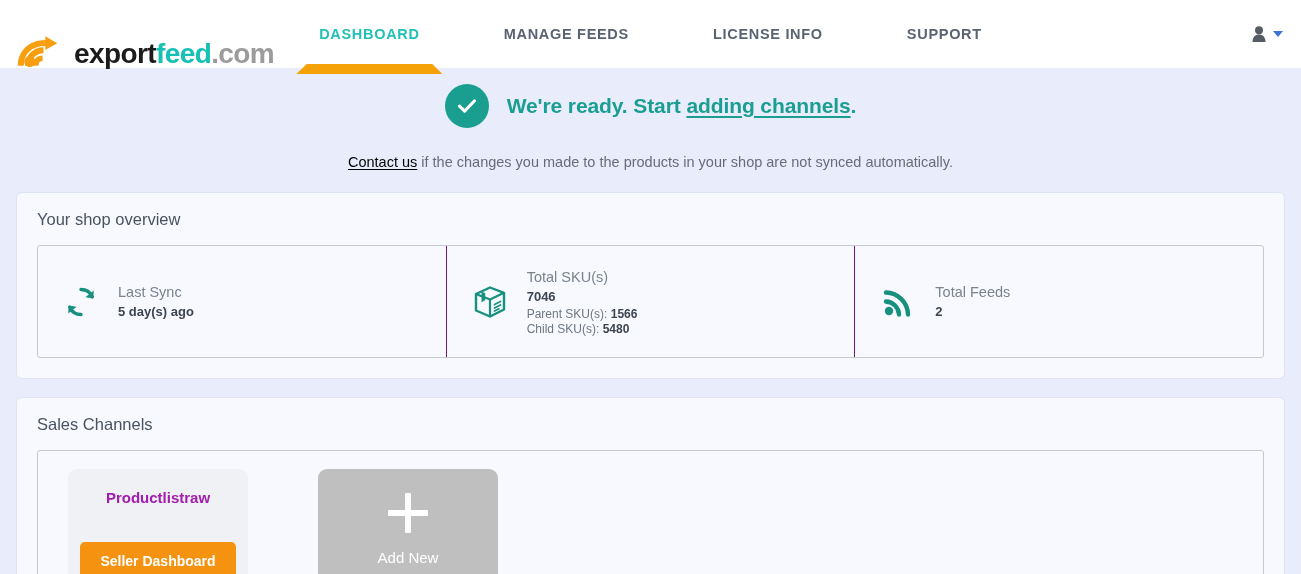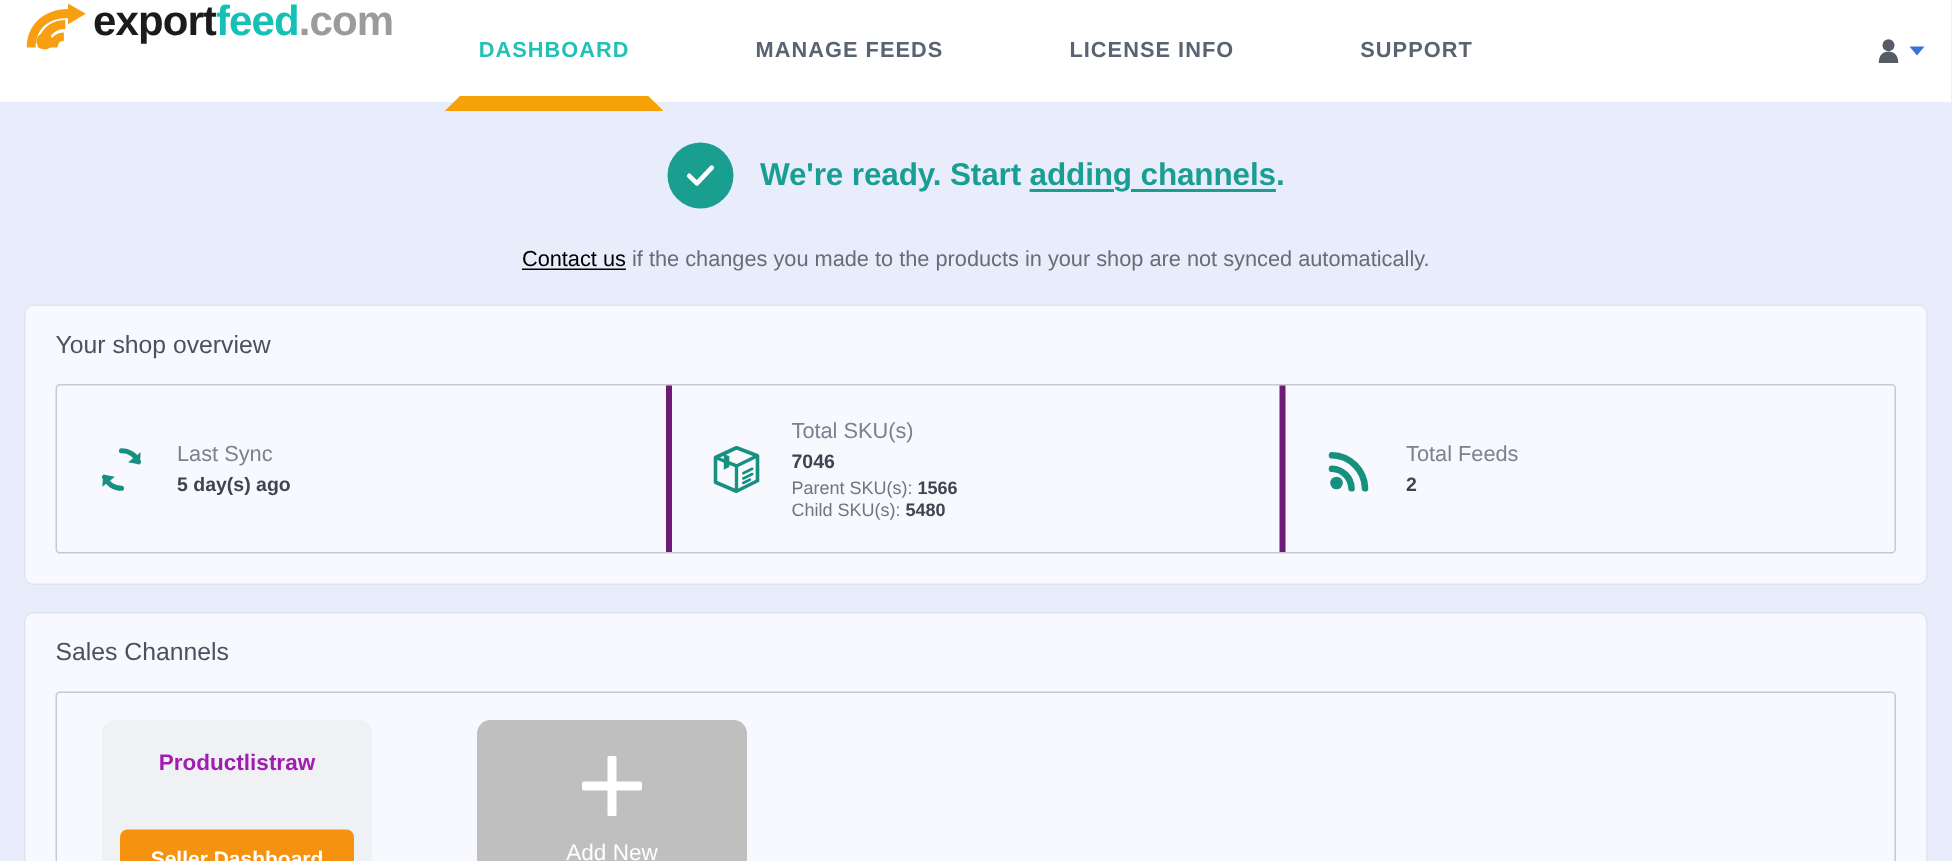--- a/index.html
+++ b/index.html
@@ -13,21 +13,21 @@
 
   
   .header {
     position: relative;
     height: 68px;
     background: #ffffff;
     display: flex;
     align-items: center;
     padding: 0 18px 0 16px;
   }
-  .logo { display: flex; align-items: flex-start; height: 100%; }
+  .logo { display: flex; align-items: flex-end; height: 100%; gap: 12px; }
   .logo-mark { width: 44px; height: 34px; display: block; margin-right: 2px; }
   .logo-text {
     font-size: 28px;
     font-weight: bold;
     letter-spacing: -0.6px;
     line-height: 1;
   }
   .logo-export { color: #1b1b1b; }
   .logo-feed { color: #15c1b5; }
   .logo-com { color: #9b9b9b; }
@@ -78,21 +78,21 @@
   .user-icon { width: 14px; height: 16px; display: block; }
   .caret {
     width: 0; height: 0;
     border-left: 5px solid transparent;
     border-right: 5px solid transparent;
     border-top: 6px solid #3a74d8;
   }
 
   
   .banner {
-    padding-top: 27px;
+    padding-top: 16px;
     text-align: center;
   }
   .banner-row {
     display: flex;
     align-items: center;
     justify-content: center;
     gap: 18px;
   }
   .check-circle {
     width: 44px; height: 44px;
@@ -148,21 +148,21 @@
     background: #f7f9ff;
   }
   .stat {
     flex: 1;
     display: flex;
     align-items: center;
     gap: 18px;
     padding: 20px 0 20px 24px;
     min-height: 98px;
   }
-  .stat + .stat { border-left: 4px solid #701a75; }
+  .stat + .stat { border-left: 1px solid #701a75; }
   .stat-icon { flex: none; width: 38px; display: flex; justify-content: center; }
   .stat-icon svg { display: block; }
   .stat-label {
     font-size: 14.5px;
     color: #7a828e;
     line-height: 1.55;
   }
   .stat-value {
     font-size: 13px;
     font-weight: bold;

